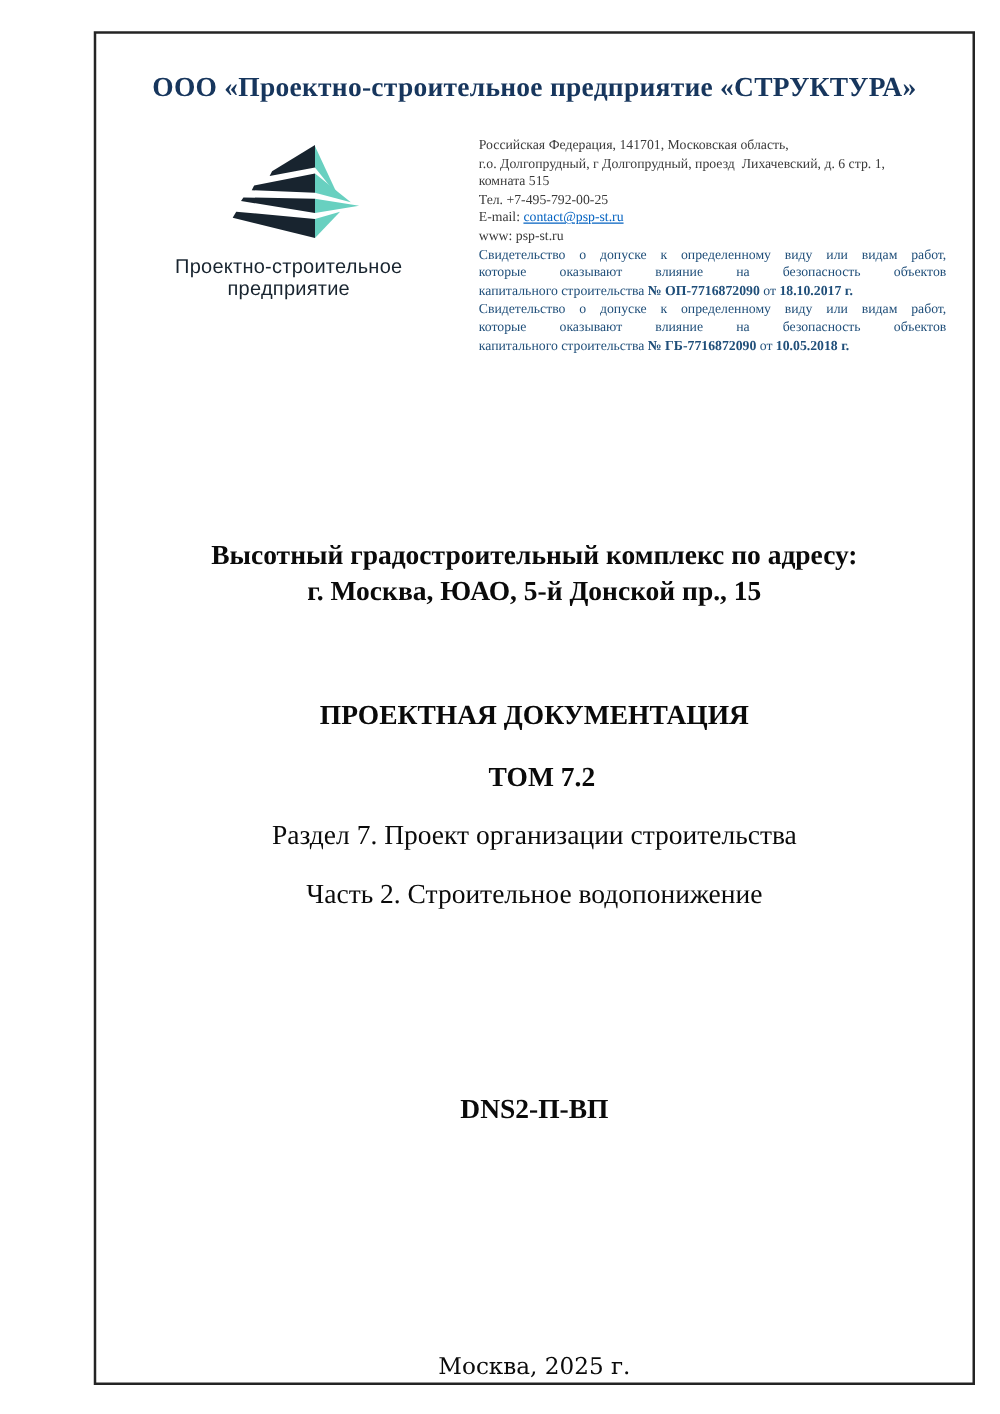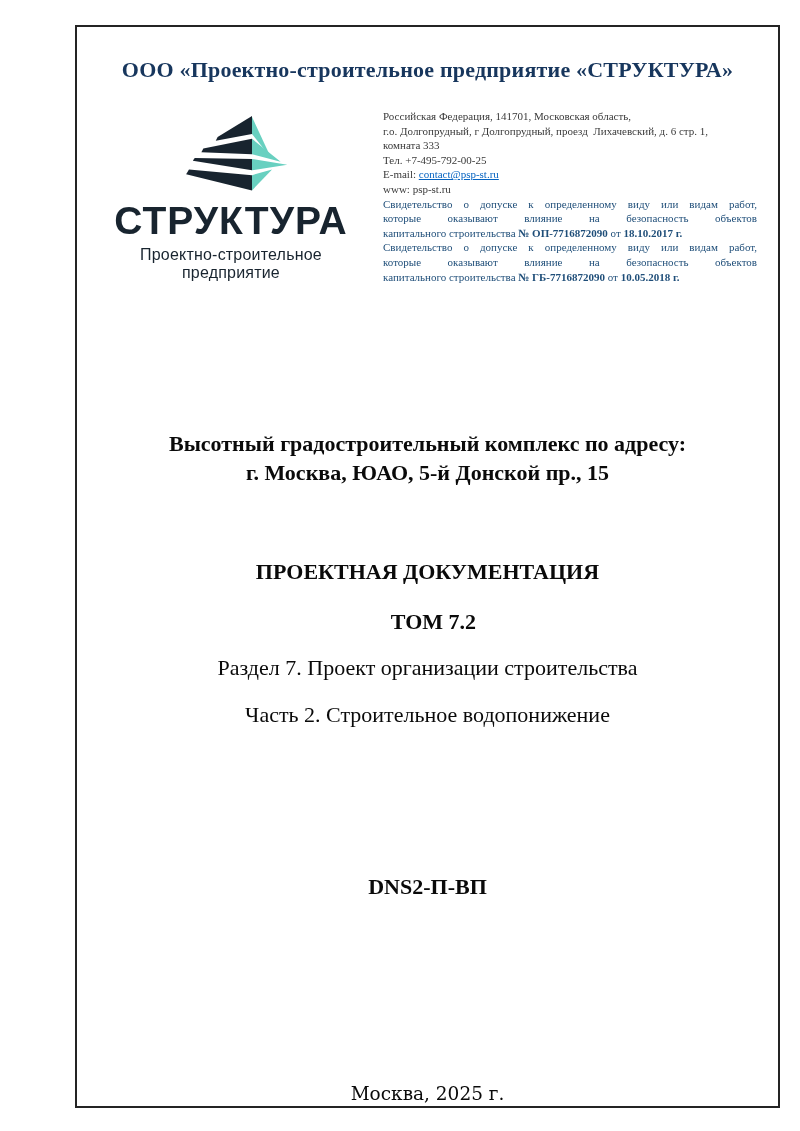--- a/index.html
+++ b/index.html
@@ -61,28 +61,27 @@
       <polygon points="82,2 82,20 102,45" fill="#68d0c0"></polygon>
       <polygon points="82,25 82,41 112,49" fill="#68d0c0"></polygon>
       <polygon points="82,46 82,58 119,52" fill="#68d0c0"></polygon>
       <polygon points="82,63 82,79 103,57" fill="#68d0c0"></polygon>
 
       <polygon points="82,1 82,20 44,27 46,23" fill="#18242f"></polygon>
       <polygon points="82,25 82,41 29,39 31,35" fill="#18242f"></polygon>
       <polygon points="82,46 82,58 20,48 22,45" fill="#18242f"></polygon>
       <polygon points="82,63 82,79 13,62 16,57" fill="#18242f"></polygon>
     </svg>
-    <div class="logo-word">СТРУКТУРА</div>
     <div class="logo-sub">Проектно-строительное предприятие</div>
   </div>
 
   <div class="contact">
     <div class="addr-line">Российская Федерация, 141701, Московская область,</div>
     <div class="addr-line">г.о. Долгопрудный, г Долгопрудный, проезд  Лихачевский, д. 6 стр. 1,</div>
-    <div class="addr-line">комната 333</div>
+    <div class="addr-line">комната 515</div>
     <div class="addr-line">Тел. +7-495-792-00-25</div>
     <div class="addr-line"><span>E-mail: </span><a class="email-link">contact@psp-st.ru</a></div>
     <div class="addr-line">www: psp-st.ru</div>
 
     <div class="certs">
       <div>
         <div class="cert-line just">Свидетельство о допуске к определенному виду или видам работ,</div>
         <div class="cert-line just">которые оказывают влияние на безопасность объектов</div>
         <div class="cert-line"><span>капитального строительства </span><b>№ ОП-7716872090</b><span> от </span><b>18.10.2017 г.</b></div>
       </div>

